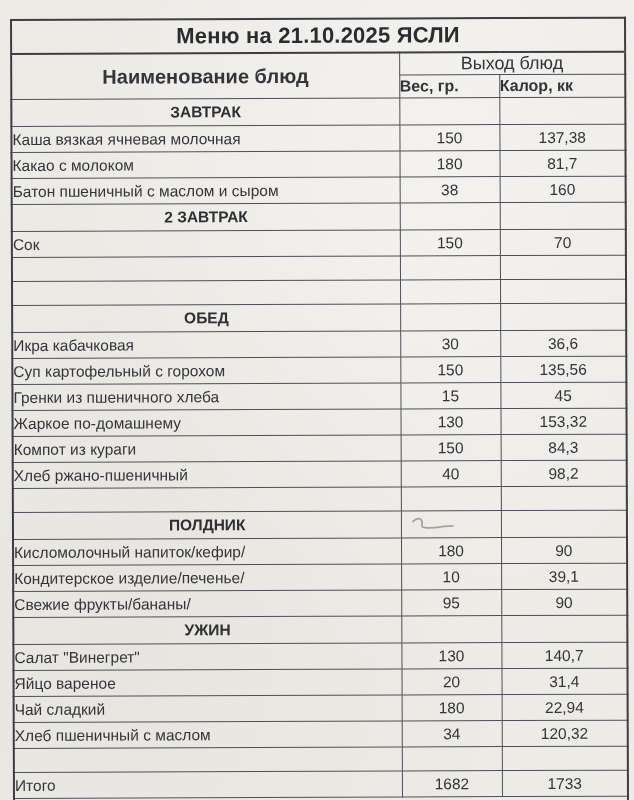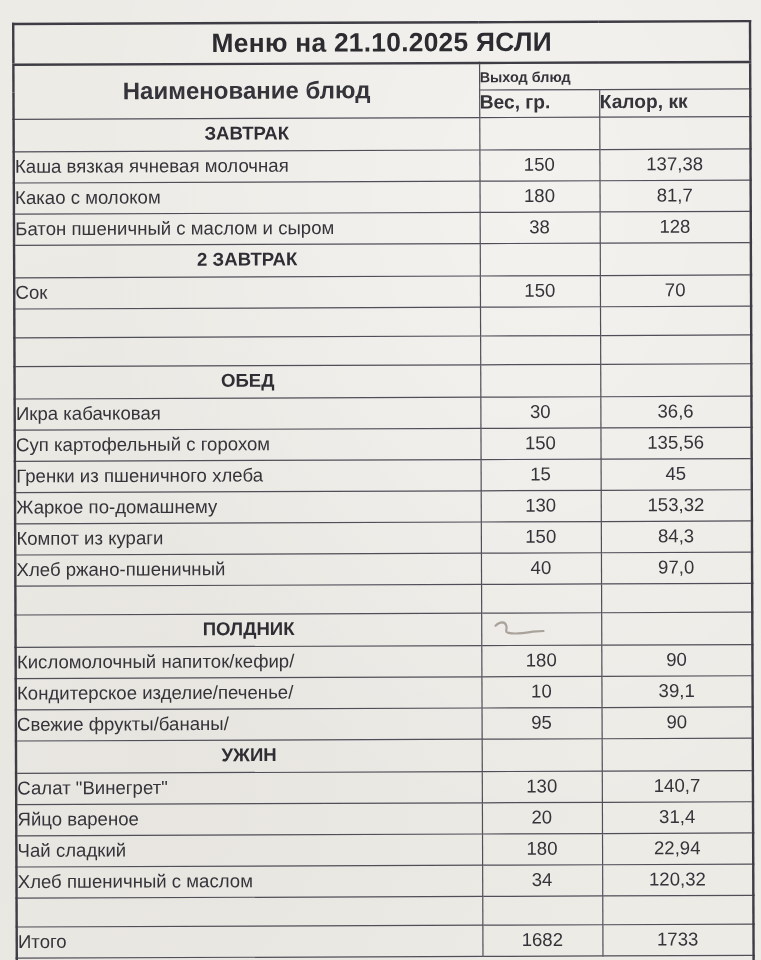--- a/index.html
+++ b/index.html
@@ -51,23 +51,23 @@
     color: #2c2b30;
     border-bottom: 2px solid #3e3c44 !important;
   }
   .col-name-cell {
     text-align: center;
     font-size: 20px;
     font-weight: bold;
   }
   .col-group-cell {
     height: 21px;
-    text-align: left;
-    font-size: 12px;
-    font-weight: bold;
+    text-align: center;
+    font-size: 18px;
+    font-weight: normal;
   }
   .col-sub-cell {
     height: 22px;
     text-align: left;
     font-size: 16px;
     font-weight: bold;
     padding-left: 5px;
     margin-top: 45px;
   }
   td.name {
@@ -140,21 +140,21 @@
           <td class="num">137,38</td>
         </tr>
         <tr class="item-row">
           <td class="name">Какао с молоком</td>
           <td class="num">180</td>
           <td class="num">81,7</td>
         </tr>
         <tr class="item-row">
           <td class="name">Батон пшеничный с маслом и сыром</td>
           <td class="num">38</td>
-          <td class="num">128</td>
+          <td class="num">160</td>
         </tr>
         <tr class="section-row">
           <td class="section-label">2 ЗАВТРАК</td>
           <td class="num"></td>
           <td class="num"></td>
         </tr>
         <tr class="item-row">
           <td class="name">Сок</td>
           <td class="num">150</td>
           <td class="num">70</td>
@@ -195,21 +195,21 @@
           <td class="num">153,32</td>
         </tr>
         <tr class="item-row">
           <td class="name">Компот из кураги</td>
           <td class="num">150</td>
           <td class="num">84,3</td>
         </tr>
         <tr class="item-row">
           <td class="name">Хлеб ржано-пшеничный</td>
           <td class="num">40</td>
-          <td class="num">97,0</td>
+          <td class="num">98,2</td>
         </tr>
         <tr class="empty-row">
           <td class="name"></td>
           <td class="num"></td>
           <td class="num"></td>
         </tr>
         <tr class="section-row">
           <td class="section-label">ПОЛДНИК</td>
           <td class="num">
             <svg class="pen-mark" width="46" height="18" viewBox="0 0 46 18">

